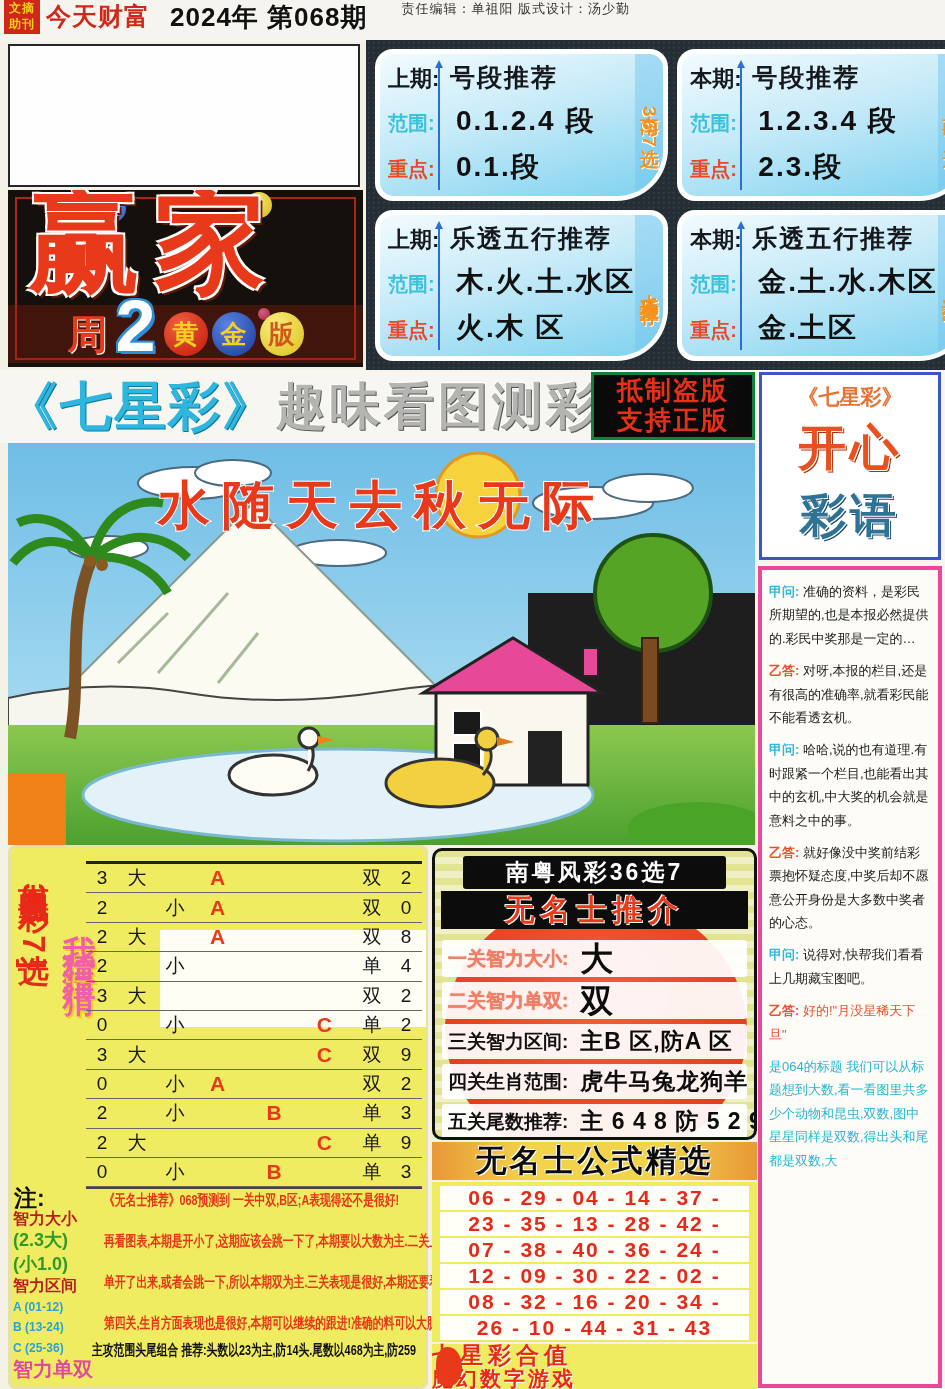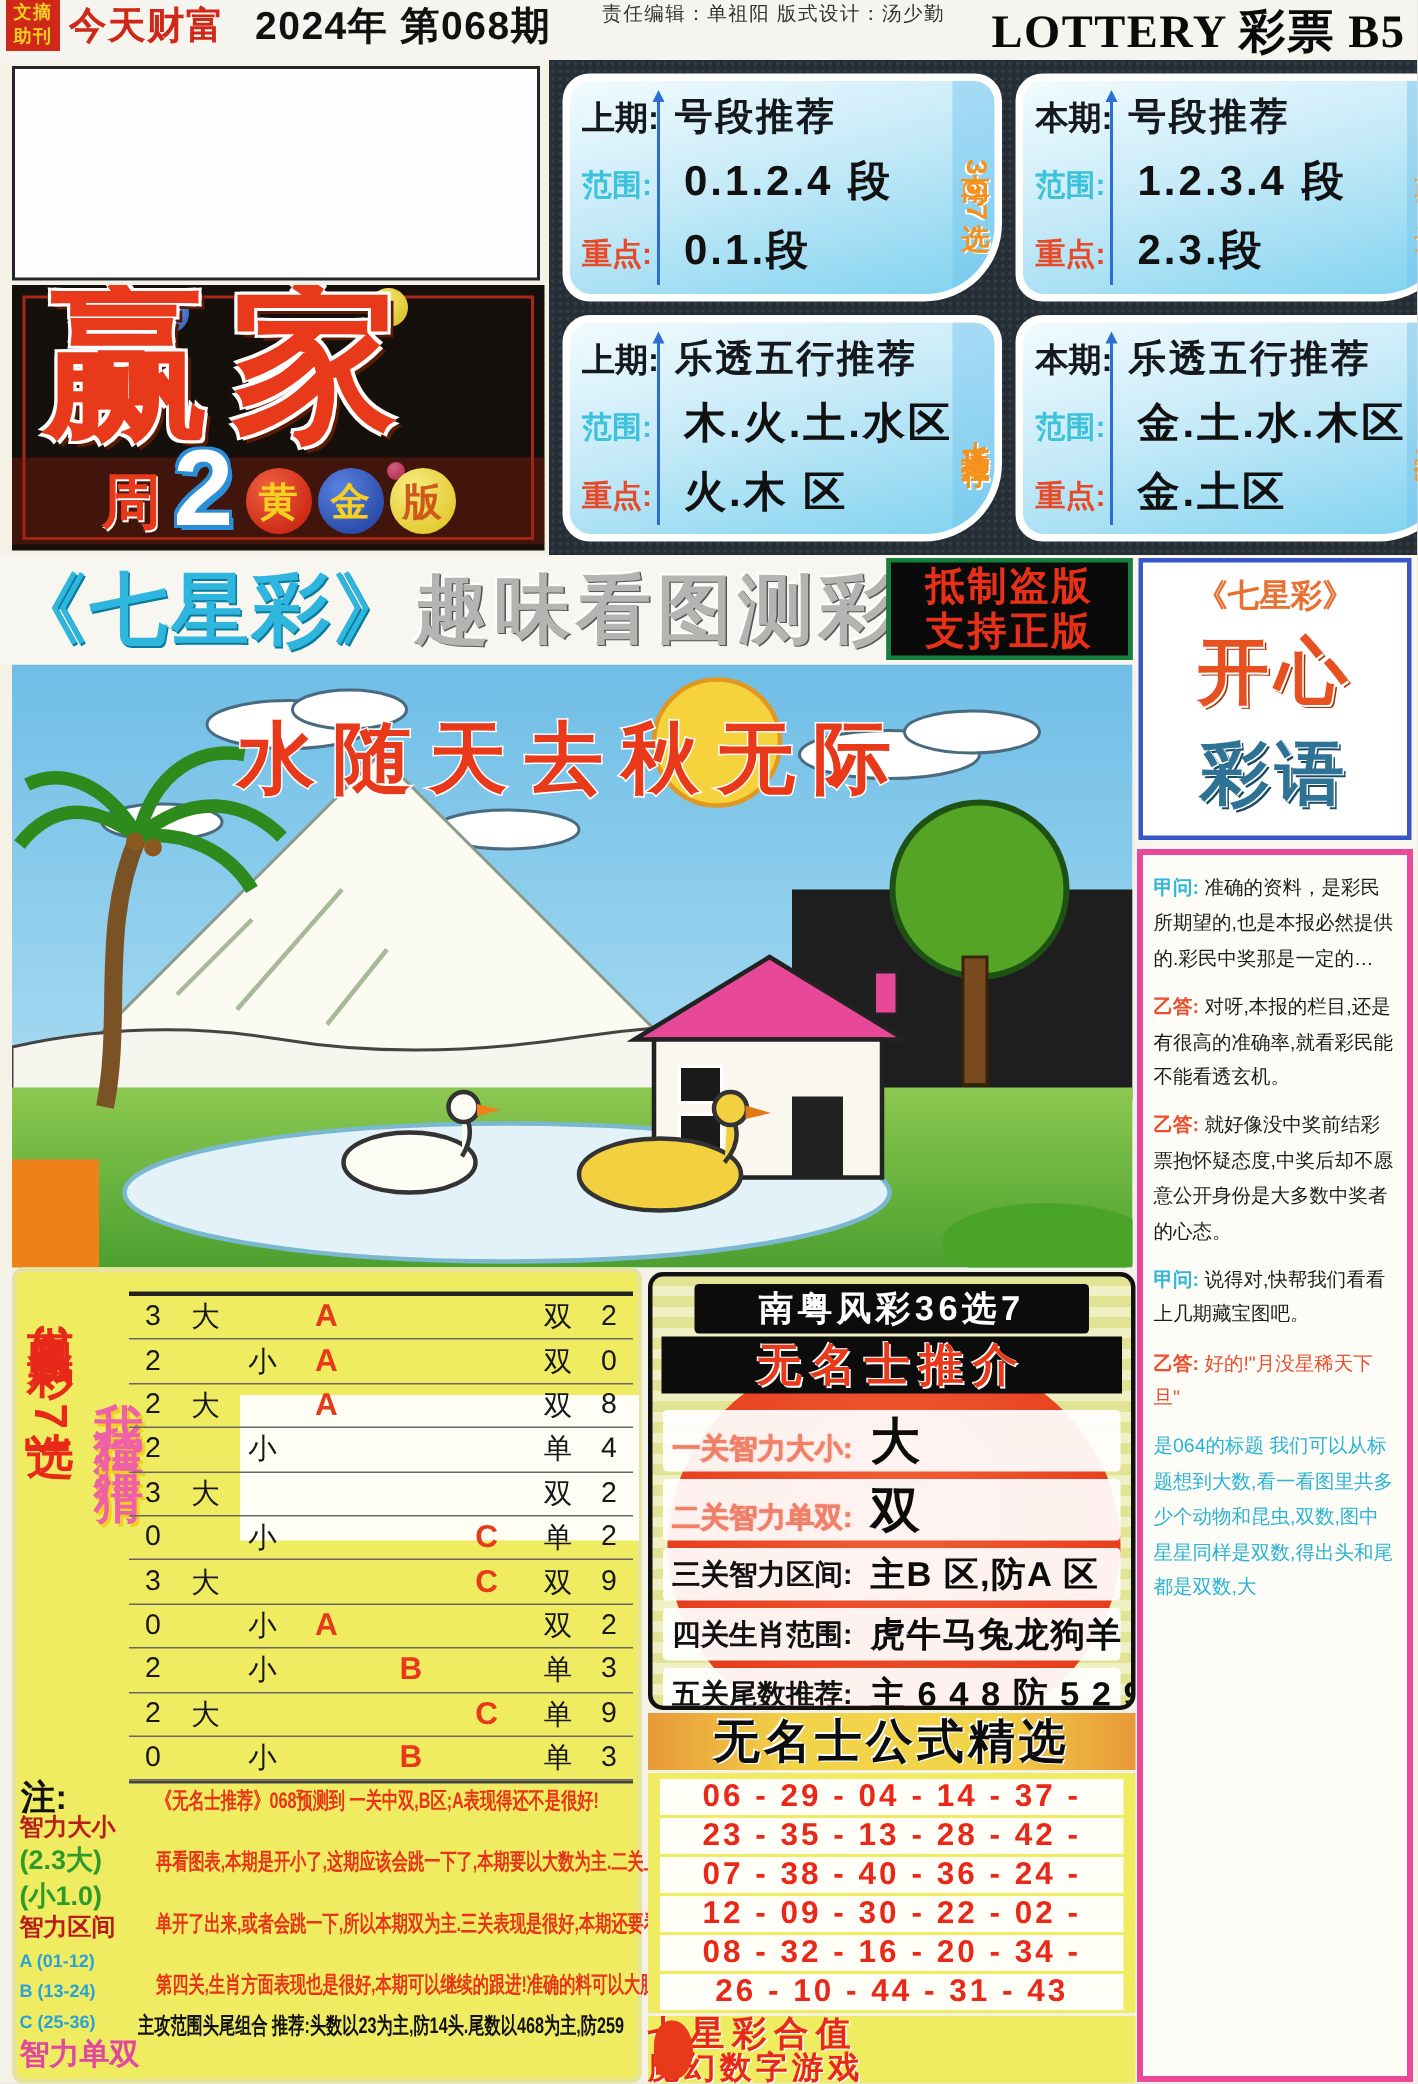--- a/index.html
+++ b/index.html
@@ -102,21 +102,21 @@
   .g-summary{position:absolute;left:84px;top:496px;width:336px;font-size:15px;font-weight:900;color:#111;white-space:nowrap;transform:scaleX(.72);transform-origin:left;}
 
   
   .tuijie{position:absolute;left:432px;top:848px;width:325px;height:292px;border:3px solid #111;border-radius:10px;box-sizing:border-box;overflow:hidden;background:repeating-linear-gradient(0deg,#e2e494 0 7px,#eff0c4 7px 14px);}
   .tj-circle{position:absolute;left:10px;top:44px;width:302px;height:270px;border-radius:50%;background:radial-gradient(circle at 50% 40%,#f06038,#e23012);}
   .tj-h1{position:absolute;left:28px;top:5px;right:28px;height:33px;background:#0c0c0c;color:#fff;font-size:23px;font-weight:800;display:flex;align-items:center;justify-content:center;letter-spacing:3px;border-radius:3px;}
   .tj-h2{position:absolute;left:6px;top:40px;right:6px;height:38px;background:#0c0c0c;color:#e8391a;font-size:30px;font-weight:900;display:flex;align-items:center;justify-content:center;letter-spacing:6px;text-shadow:1px 1px 0 #fff,-1px -1px 0 #fff;}
   .tj-rows{position:absolute;left:0;top:84px;right:0;}
   .tj-row{display:flex;align-items:center;background:rgba(255,255,255,.93);margin:5px 7px;padding:2px 6px;border-radius:3px;min-height:30px;}
   .tj-lab{font-size:19px;font-weight:800;flex:none;}
-  .lab-outline{color:#f08068;text-shadow:0 0 1px #e04828;margin-top:11px;}
+  .lab-outline{color:#f08068;text-shadow:0 0 1px #e04828;}
   .lab-black{color:#111;}
   .tj-val{color:#0c0c0c;font-weight:800;margin-left:12px;white-space:nowrap;}
   .v-xl{font-size:33px;line-height:1;}
   .v-md{font-size:23px;letter-spacing:1px;}
 
   
   .formula-title{position:absolute;left:432px;top:1142px;width:325px;height:38px;background:linear-gradient(90deg,#e89838,#f2d44a 30%,#f2d44a 70%,#e89838);display:flex;align-items:center;justify-content:center;font-size:31px;font-weight:900;color:#0c0c0c;letter-spacing:3px;text-shadow:1px 1px 0 #fff,-1px -1px 0 #fff;}
   .formula-rows{position:absolute;left:432px;top:1182px;width:325px;height:160px;background:#f0ec62;padding-top:2px;box-sizing:border-box;}
   .f-row{height:24px;margin:2px 8px;background:rgba(255,255,255,.95);color:#e8291a;font-size:21px;font-weight:900;display:flex;align-items:center;justify-content:center;letter-spacing:2px;}
   .formula-footer{position:absolute;left:432px;top:1344px;width:325px;height:45px;background:#f0ec62;display:flex;flex-direction:column;align-items:flex-start;justify-content:center;line-height:1.05;}
@@ -128,21 +128,20 @@
 <body>
 
 <div class="page">
 
   <div class="header">
     <div class="seal">文摘
 助刊</div>
     <div class="masthead">今天财富</div>
     <div class="issue">2024年 第068期</div>
     <div class="editors">责任编辑：单祖阳 版式设计：汤少勤</div>
-    <div class="brand">LOTTERY 彩票 B5</div>
   </div>
 
   <div class="empty-frame"></div>
 
   <div class="winner">
     <div class="frame"></div>
     <div class="ball ball-blue"></div>
     <div class="ball ball-yellow"></div>
     <div class="ball ball-mag"></div>
     <div class="win-title">赢家</div>
@@ -329,20 +328,24 @@
         <p class="dlg">
           <span class="dlg-lab lab-cyan">甲问:</span>
           <span class="t-black">准确的资料，是彩民所期望的,也是本报必然提供的.彩民中奖那是一定的…</span>
         </p>
 
         <p class="dlg">
           <span class="dlg-lab lab-red">乙答:</span>
           <span class="t-black">对呀,本报的栏目,还是有很高的准确率,就看彩民能不能看透玄机。</span>
         </p>
 
+        <p class="dlg">
+          <span class="dlg-lab lab-cyan">甲问:</span>
+          <span class="t-black">哈哈,说的也有道理.有时跟紧一个栏目,也能看出其中的玄机,中大奖的机会就是意料之中的事。</span>
+        </p>
 
         <p class="dlg">
           <span class="dlg-lab lab-red">乙答:</span>
           <span class="t-black">就好像没中奖前结彩票抱怀疑态度,中奖后却不愿意公开身份是大多数中奖者的心态。</span>
         </p>
 
         <p class="dlg">
           <span class="dlg-lab lab-cyan">甲问:</span>
           <span class="t-black">说得对,快帮我们看看上几期藏宝图吧。</span>
         </p>

